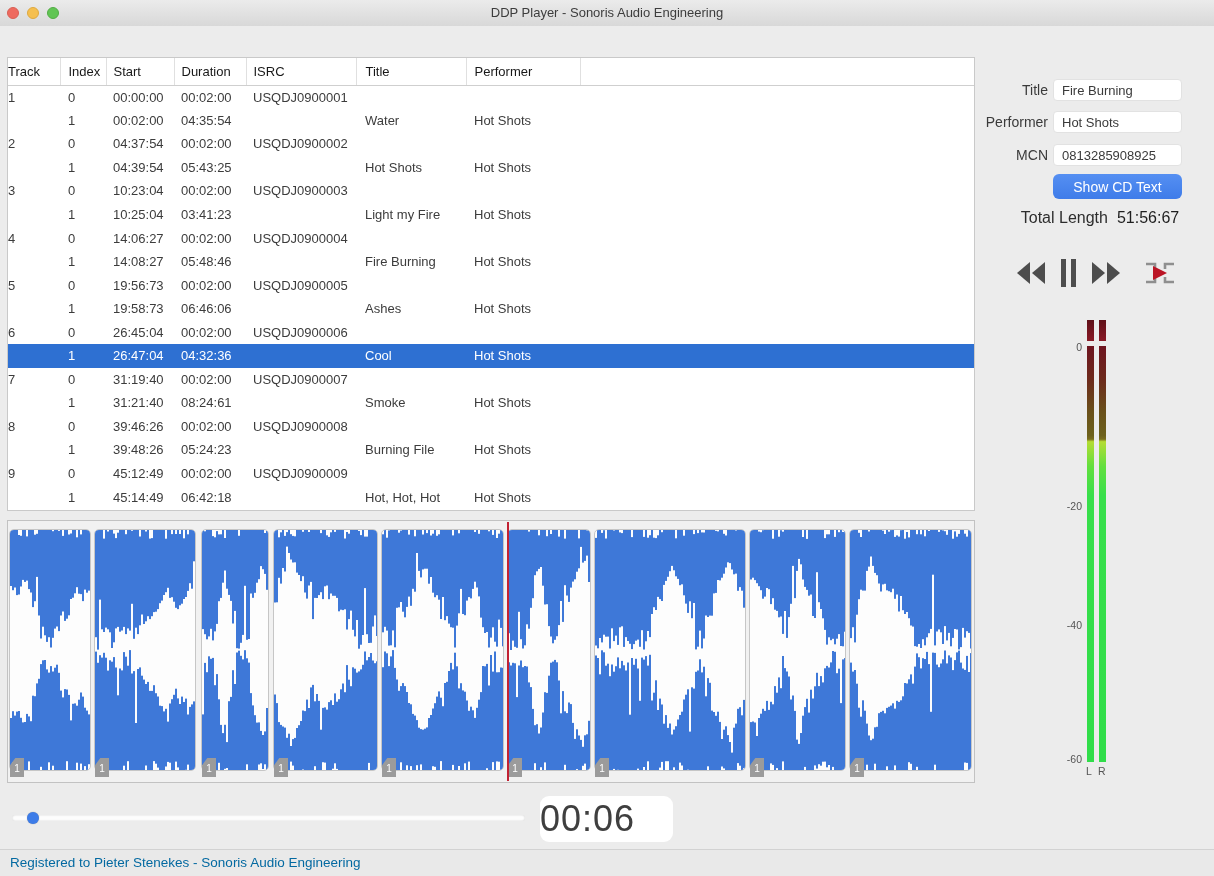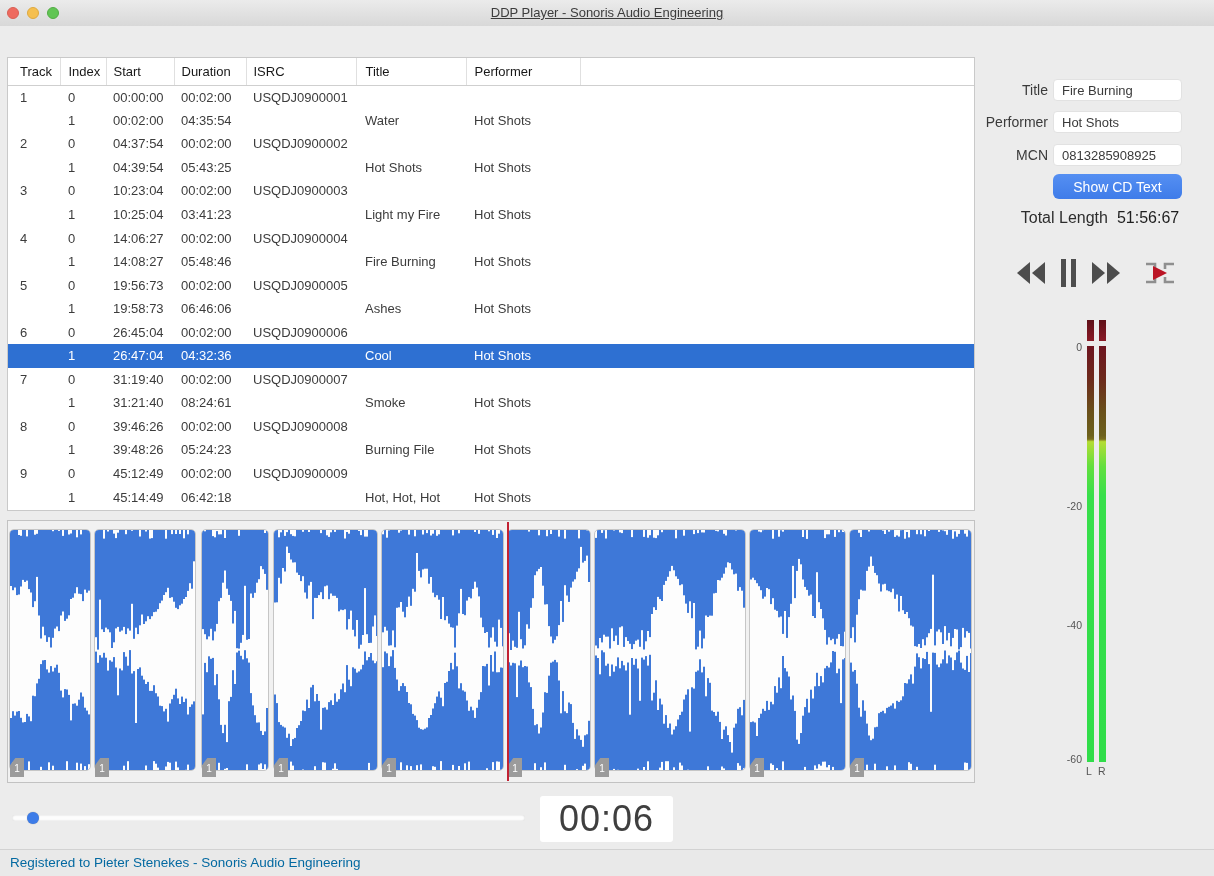--- a/index.html
+++ b/index.html
@@ -9,39 +9,39 @@
 
   
   .titlebar { position:absolute; left:0; top:0; width:100%; height:26px;
               background:linear-gradient(#ebebeb,#d8d8d8); }
   .lights { position:absolute; left:7px; top:7px; display:flex; gap:8px; }
   .light { width:12px; height:12px; border-radius:50%; }
   .light.red    { background:#ee6a5f; border:1px solid #d95f54; }
   .light.yellow { background:#f5bf4f; border:1px solid #dfa93f; }
   .light.green  { background:#61c554; border:1px solid #52ad45; }
   .win-title { position:absolute; left:0; right:0; top:0; height:26px; line-height:26px;
-               text-align:center; font-size:13px; color:#3c3c3c;text-decoration:underline; }
+               text-align:center; font-size:13px; color:#3c3c3c; }
 
   
   .menubar { position:absolute; left:0; top:26px; width:100%; height:22px;
              background:linear-gradient(#555,#3d3d3d); display:flex; gap:23px;
              padding-left:14px; align-items:center; }
   .menu-item { color:#f2f2f2; font-size:14px; cursor:default; }
 
   
   .table-panel { position:absolute; left:7px; top:57px; width:968px; height:454px;
                  background:#fff; border:1px solid #c9c9c9; overflow:hidden; }
   table.tracks { width:100%; border-collapse:collapse; table-layout:fixed;
                  font-size:13px; color:#3c3c3c; }
   table.tracks th { height:27px; border-bottom:1px solid #cfcfcf; border-right:1px solid #e0e0e0;
                     font-weight:normal; text-align:left; color:#181818;
                     white-space:nowrap; overflow:hidden; }
   table.tracks th:last-child { border-right:none; }
   table.tracks td { height:23.55px; white-space:nowrap; overflow:hidden; }
-  .c0 { padding-left:12px; } .c1 { padding-left:8px; } .c2 { padding-left:7px; }
+  .c0 { } .c1 { padding-left:8px; } .c2 { padding-left:7px; }
   .c3 { padding-left:7px; }  .c4 { padding-left:7px; } .c5 { padding-left:9px; }
   .c6 { padding-left:8px; }
   tr.selected { background:#2e70d2; }
   tr.selected td { color:#fff; }
 
   
   .fld-label { position:absolute; width:120px; text-align:right; font-size:14px; color:#3a3a3a; }
   .fld-input { position:absolute; left:1053px; width:129px; height:22px; background:#fff;
                border:1px solid #e2e2e2; border-radius:4px; font-size:13px; color:#3a3a3a;
                padding:0 8px; font-family:"Liberation Sans",sans-serif; outline:none; }
@@ -86,21 +86,21 @@
              padding-bottom:3px; z-index:3; }
   .playhead { position:absolute; top:1px; bottom:1px; width:2px; background:#c22233; z-index:4; }
 
   
   .slider-track { position:absolute; left:12px; top:815px; width:513px; height:6px;
                   background:#fdfdfd; border-radius:3px;
                   box-shadow:inset 0 0 2px rgba(0,0,0,.18); }
   .slider-thumb { position:absolute; left:27px; top:812px; width:12px; height:12px;
                   border-radius:50%; background:#3d7ce8; box-shadow:0 0 1px rgba(0,0,0,.4); }
   .time-box { position:absolute; left:540px; top:796px; width:133px; height:46px;
-              background:#fff; border-radius:3px; text-align:center; line-height:46px;
+              background:#fff; border-radius:9px; text-align:left; line-height:46px;
               font-size:36px; color:#3f3f3f; letter-spacing:1px; }
 
   
   .statusbar { position:absolute; left:0; top:849px; width:100%; height:27px;
                background:#e9e9e9; border-top:1px solid #d2d2d2; }
   .statusbar .txt { position:absolute; left:10px; top:5px; font-size:13.5px; color:#0369a1; }
 </style>
 </head>
 <body>
 

